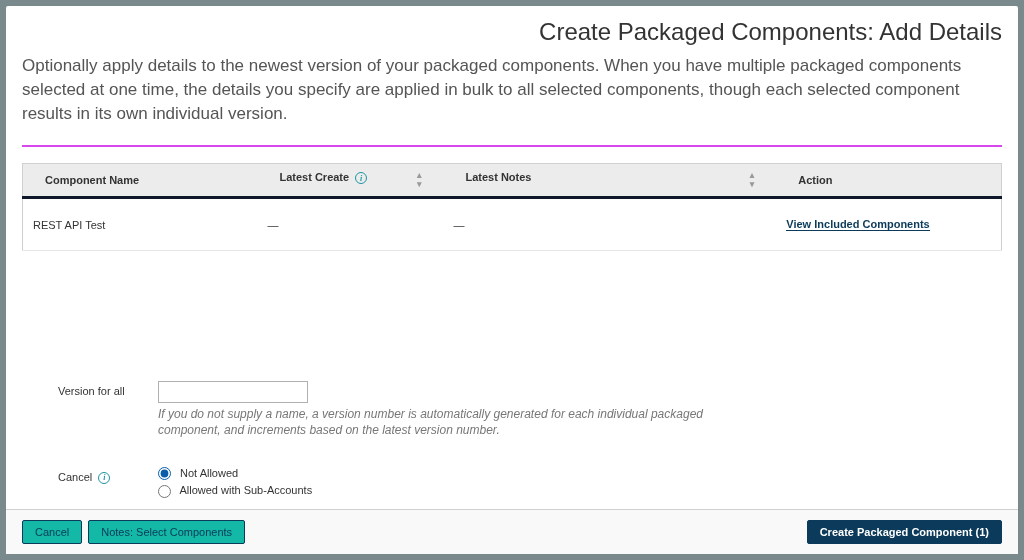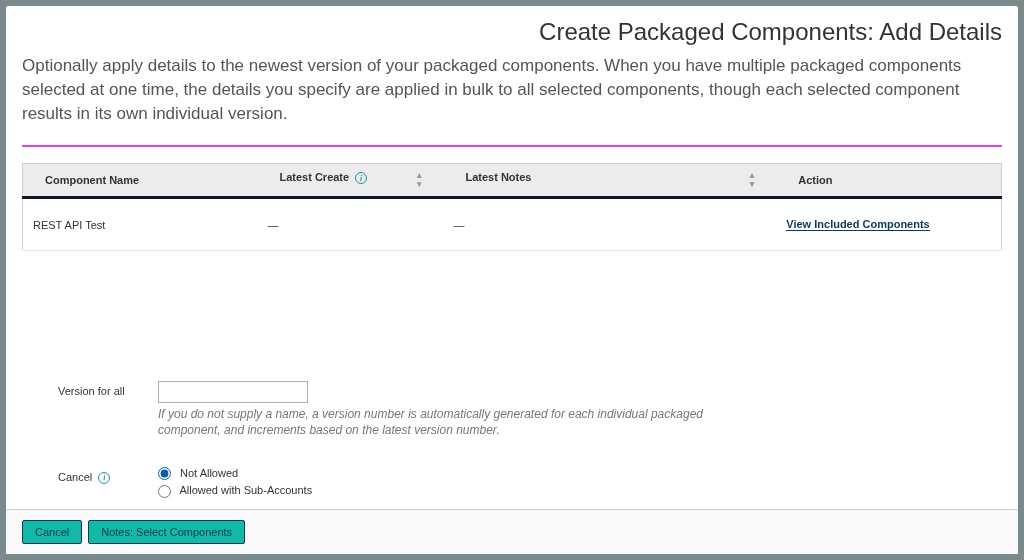--- a/index.html
+++ b/index.html
@@ -243,14 +243,17 @@
         </div>
       </div>
     </div>
   </div>
 
   <div class="footer">
     <div class="footer-left">
       <button class="btn">Cancel</button>
       <button class="btn">Notes: Select Components</button>
     </div>
+    <div>
+      <button class="btn btn-primary">Create Packaged Component (1)</button>
+    </div>
   </div>
 </div>
 
 </body></html>

